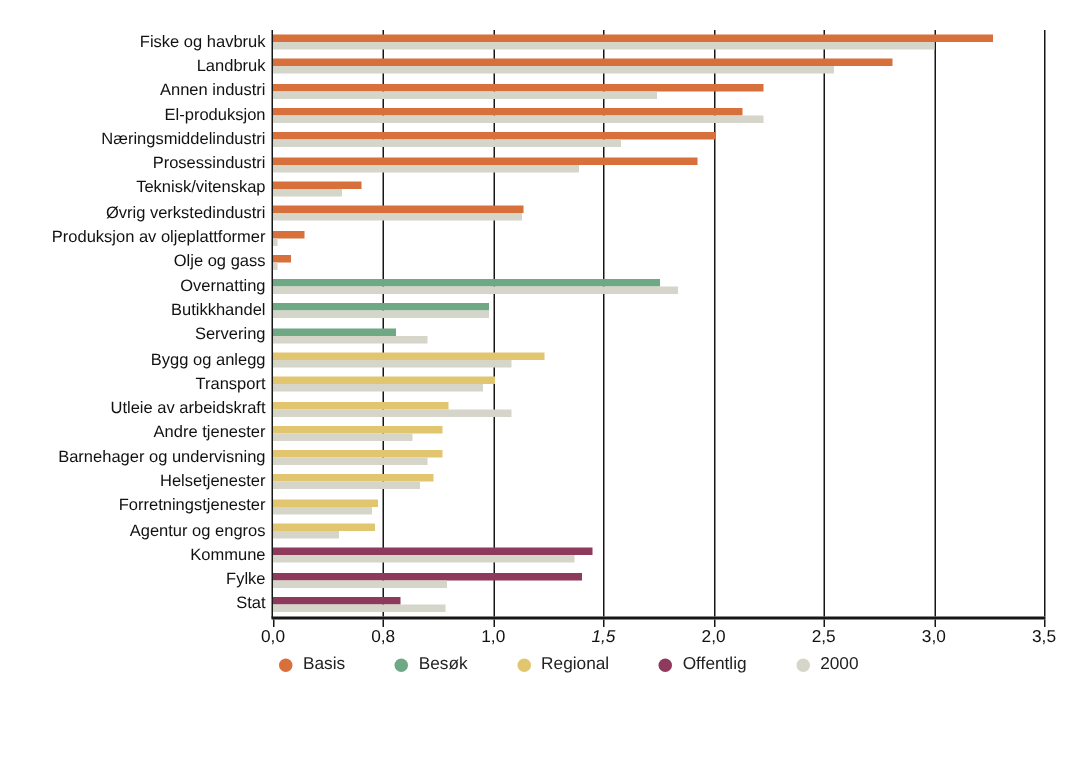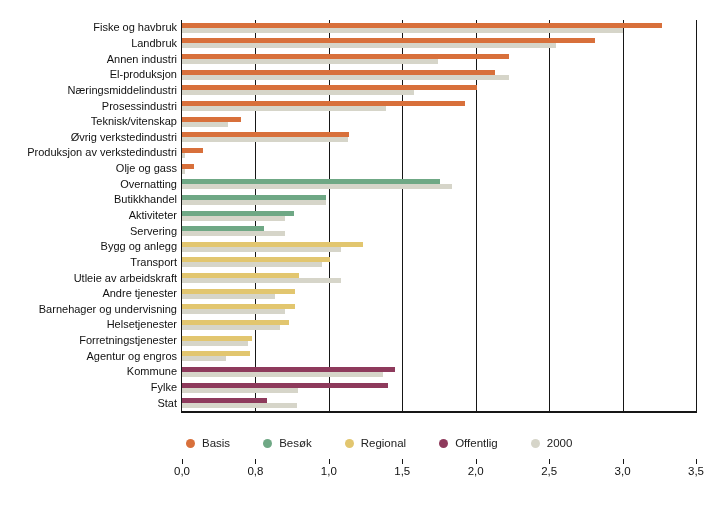--- a/index.html
+++ b/index.html
@@ -15,21 +15,21 @@
   .rows{position:absolute;left:0;top:20px;width:696px;height:391px;display:flex;flex-direction:column;z-index:1;}
   .row{flex:1;display:flex;align-items:center;}
   .cat-label{
     width:177px;text-align:right;padding-right:5px;font-size:11px;line-height:11px;
     color:#111;white-space:nowrap;
   }
   .barbox{width:514px;position:relative;height:10px;}
   .bar{position:absolute;left:0;height:5px;}
   .bar.now{top:0;}
   .bar.old{top:5px;}
-  .tick-layer{position:absolute;left:182px;top:413px;width:514px;height:26px;z-index:2;margin-top:46px;}
+  .tick-layer{position:absolute;left:182px;top:413px;width:514px;height:26px;z-index:2;}
   .tick{position:absolute;top:0;width:1px;height:5px;background:#161616;}
   .tick-label{position:absolute;top:6px;transform:translateX(-50%);font-size:11.5px;color:#111;}
   .legend{position:absolute;left:186px;top:437px;display:flex;align-items:center;gap:33px;z-index:2;}
   .legend-item{display:flex;align-items:center;gap:7px;}
   .legend-swatch{width:9px;height:9px;border-radius:50%;display:inline-block;}
   .legend-label{font-size:11.5px;color:#222;}
 </style>
 </head>
 <body>
 
@@ -94,21 +94,21 @@
         </div>
       </div>
       <div class="row">
         <div class="cat-label">Øvrig verkstedindustri</div>
         <div class="barbox">
           <div class="bar now" style="width: 32.5714%; background: rgb(216, 112, 59);"></div>
           <div class="bar old" style="width: 32.2857%; background: rgb(214, 213, 201);"></div>
         </div>
       </div>
       <div class="row">
-        <div class="cat-label">Produksjon av verkstedindustri</div>
+        <div class="cat-label">Produksjon av oljeplattformer</div>
         <div class="barbox">
           <div class="bar now" style="width: 4%; background: rgb(216, 112, 59);"></div>
           <div class="bar old" style="width: 0.571429%; background: rgb(214, 213, 201);"></div>
         </div>
       </div>
       <div class="row">
         <div class="cat-label">Olje og gass</div>
         <div class="barbox">
           <div class="bar now" style="width: 2.28571%; background: rgb(216, 112, 59);"></div>
           <div class="bar old" style="width: 0.571429%; background: rgb(214, 213, 201);"></div>
@@ -119,27 +119,20 @@
         <div class="barbox">
           <div class="bar now" style="width: 50.2857%; background: rgb(111, 168, 133);"></div>
           <div class="bar old" style="width: 52.5714%; background: rgb(214, 213, 201);"></div>
         </div>
       </div>
       <div class="row">
         <div class="cat-label">Butikkhandel</div>
         <div class="barbox">
           <div class="bar now" style="width: 28%; background: rgb(111, 168, 133);"></div>
           <div class="bar old" style="width: 28%; background: rgb(214, 213, 201);"></div>
-        </div>
-      </div>
-      <div class="row">
-        <div class="cat-label">Aktiviteter</div>
-        <div class="barbox">
-          <div class="bar now" style="width: 21.7143%; background: rgb(111, 168, 133);"></div>
-          <div class="bar old" style="width: 20%; background: rgb(214, 213, 201);"></div>
         </div>
       </div>
       <div class="row">
         <div class="cat-label">Servering</div>
         <div class="barbox">
           <div class="bar now" style="width: 16%; background: rgb(111, 168, 133);"></div>
           <div class="bar old" style="width: 20%; background: rgb(214, 213, 201);"></div>
         </div>
       </div>
       <div class="row">
@@ -223,21 +216,21 @@
   <div class="y-axis"></div>
   <div class="x-axis"></div>
   <div class="tick-layer" id="ticks">
       <div class="tick" style="left: 0%;"></div>
       <div class="tick-label" style="left: 0%;">0,0</div>
       <div class="tick" style="left: 14.2857%;"></div>
       <div class="tick-label" style="left: 14.2857%;">0,8</div>
       <div class="tick" style="left: 28.5714%;"></div>
       <div class="tick-label" style="left: 28.5714%;">1,0</div>
       <div class="tick" style="left: 42.8571%;"></div>
-      <div class="tick-label" style="left: 42.8571%;">1,5</div>
+      <div class="tick-label" style="left: 42.8571%; font-style: italic;">1,5</div>
       <div class="tick" style="left: 57.1429%;"></div>
       <div class="tick-label" style="left: 57.1429%;">2,0</div>
       <div class="tick" style="left: 71.4286%;"></div>
       <div class="tick-label" style="left: 71.4286%;">2,5</div>
       <div class="tick" style="left: 85.7143%;"></div>
       <div class="tick-label" style="left: 85.7143%;">3,0</div>
       <div class="tick" style="left: 100%;"></div>
       <div class="tick-label" style="left: 100%;">3,5</div>
     </div>
   <div class="legend" id="legend">

